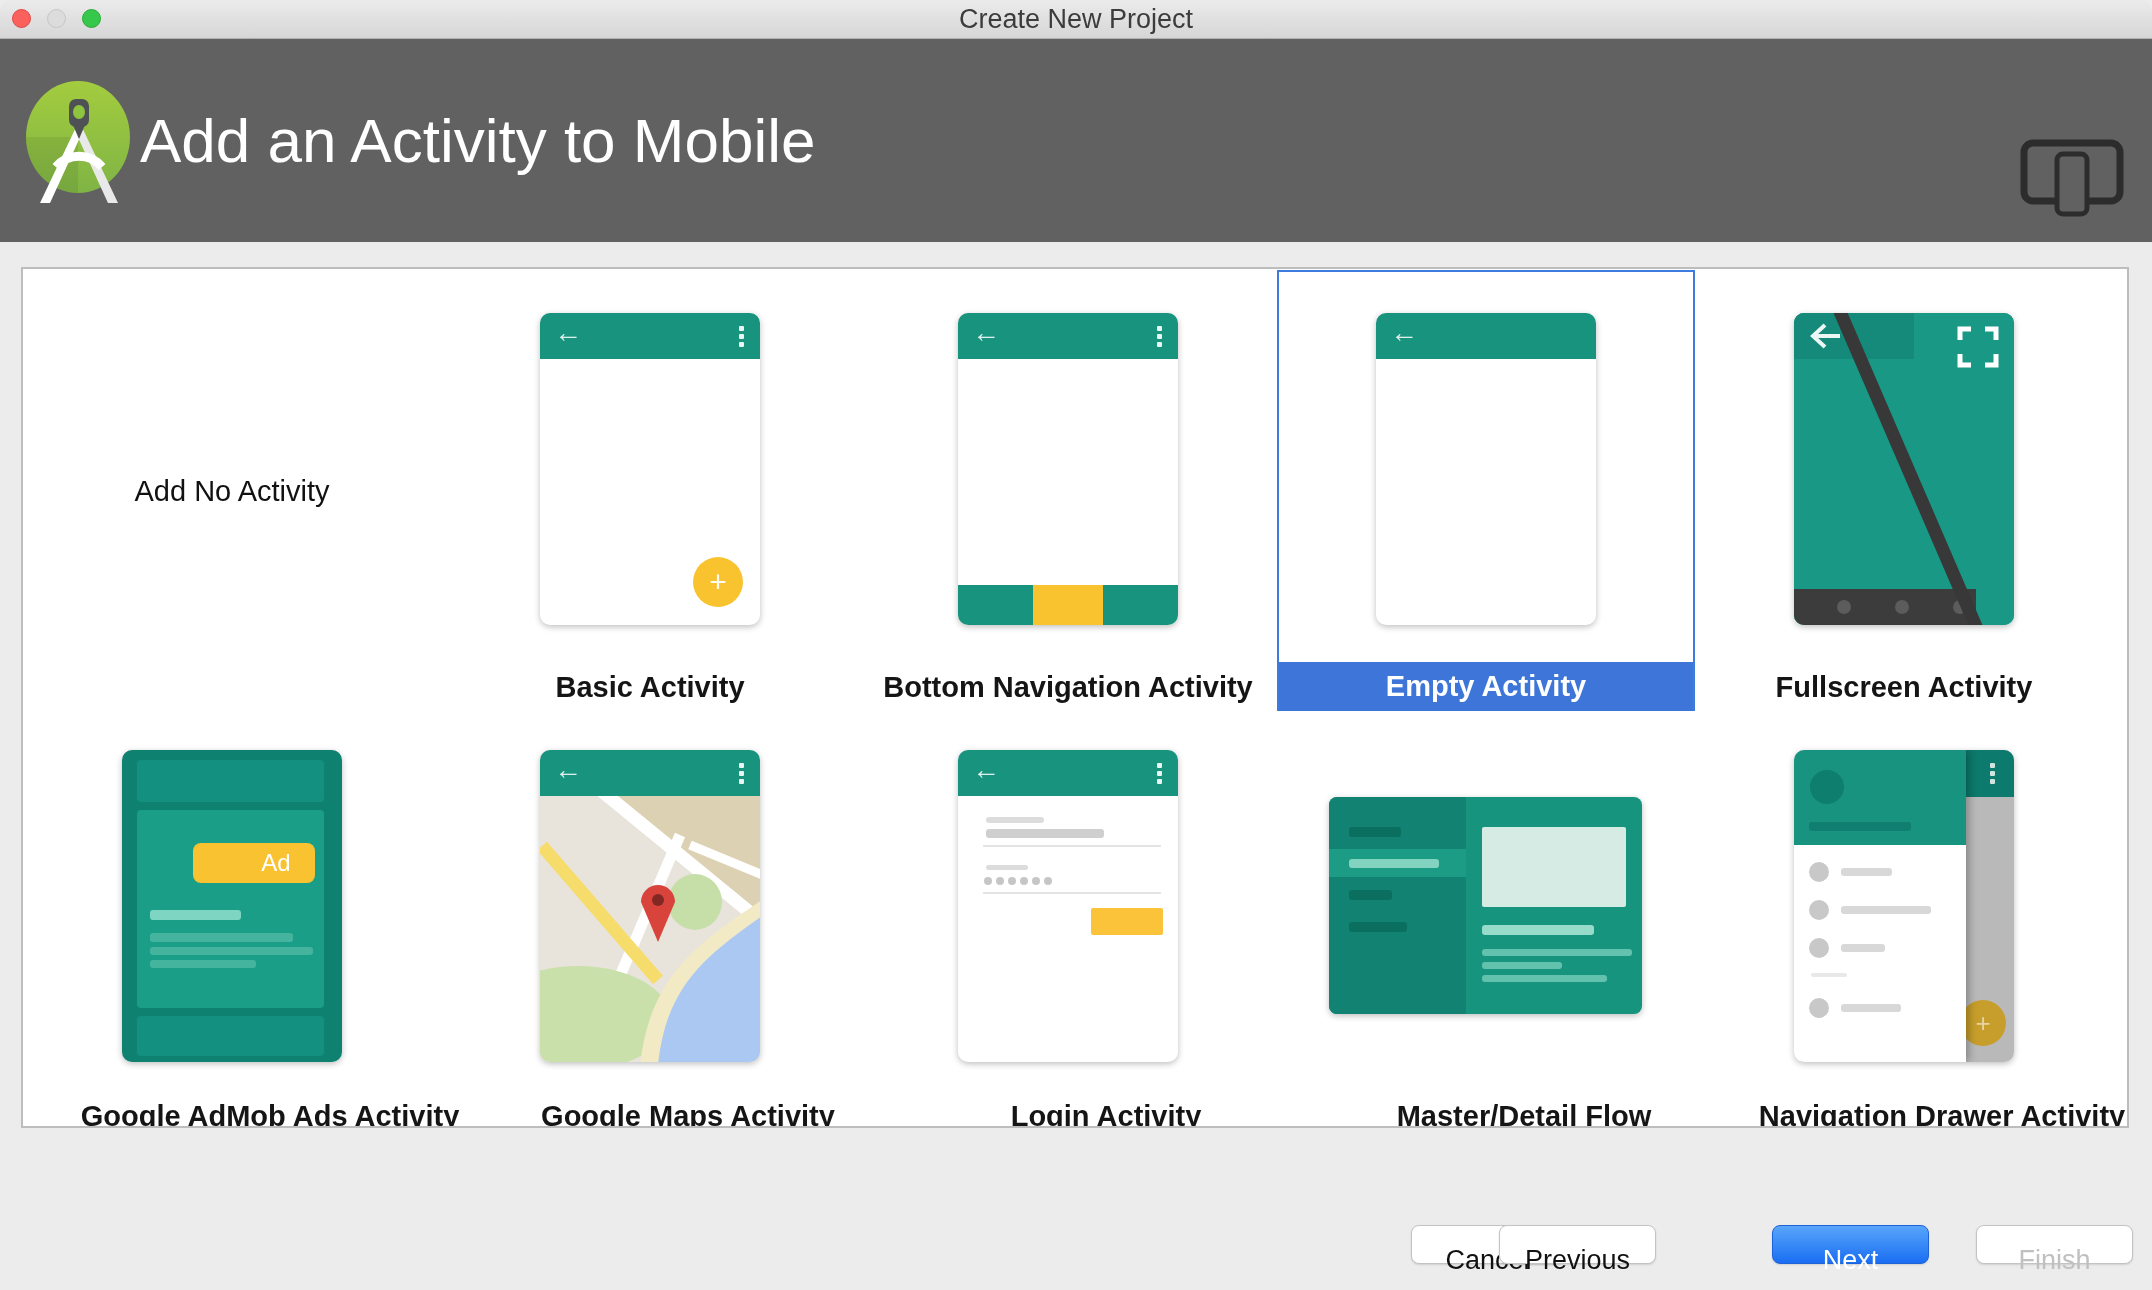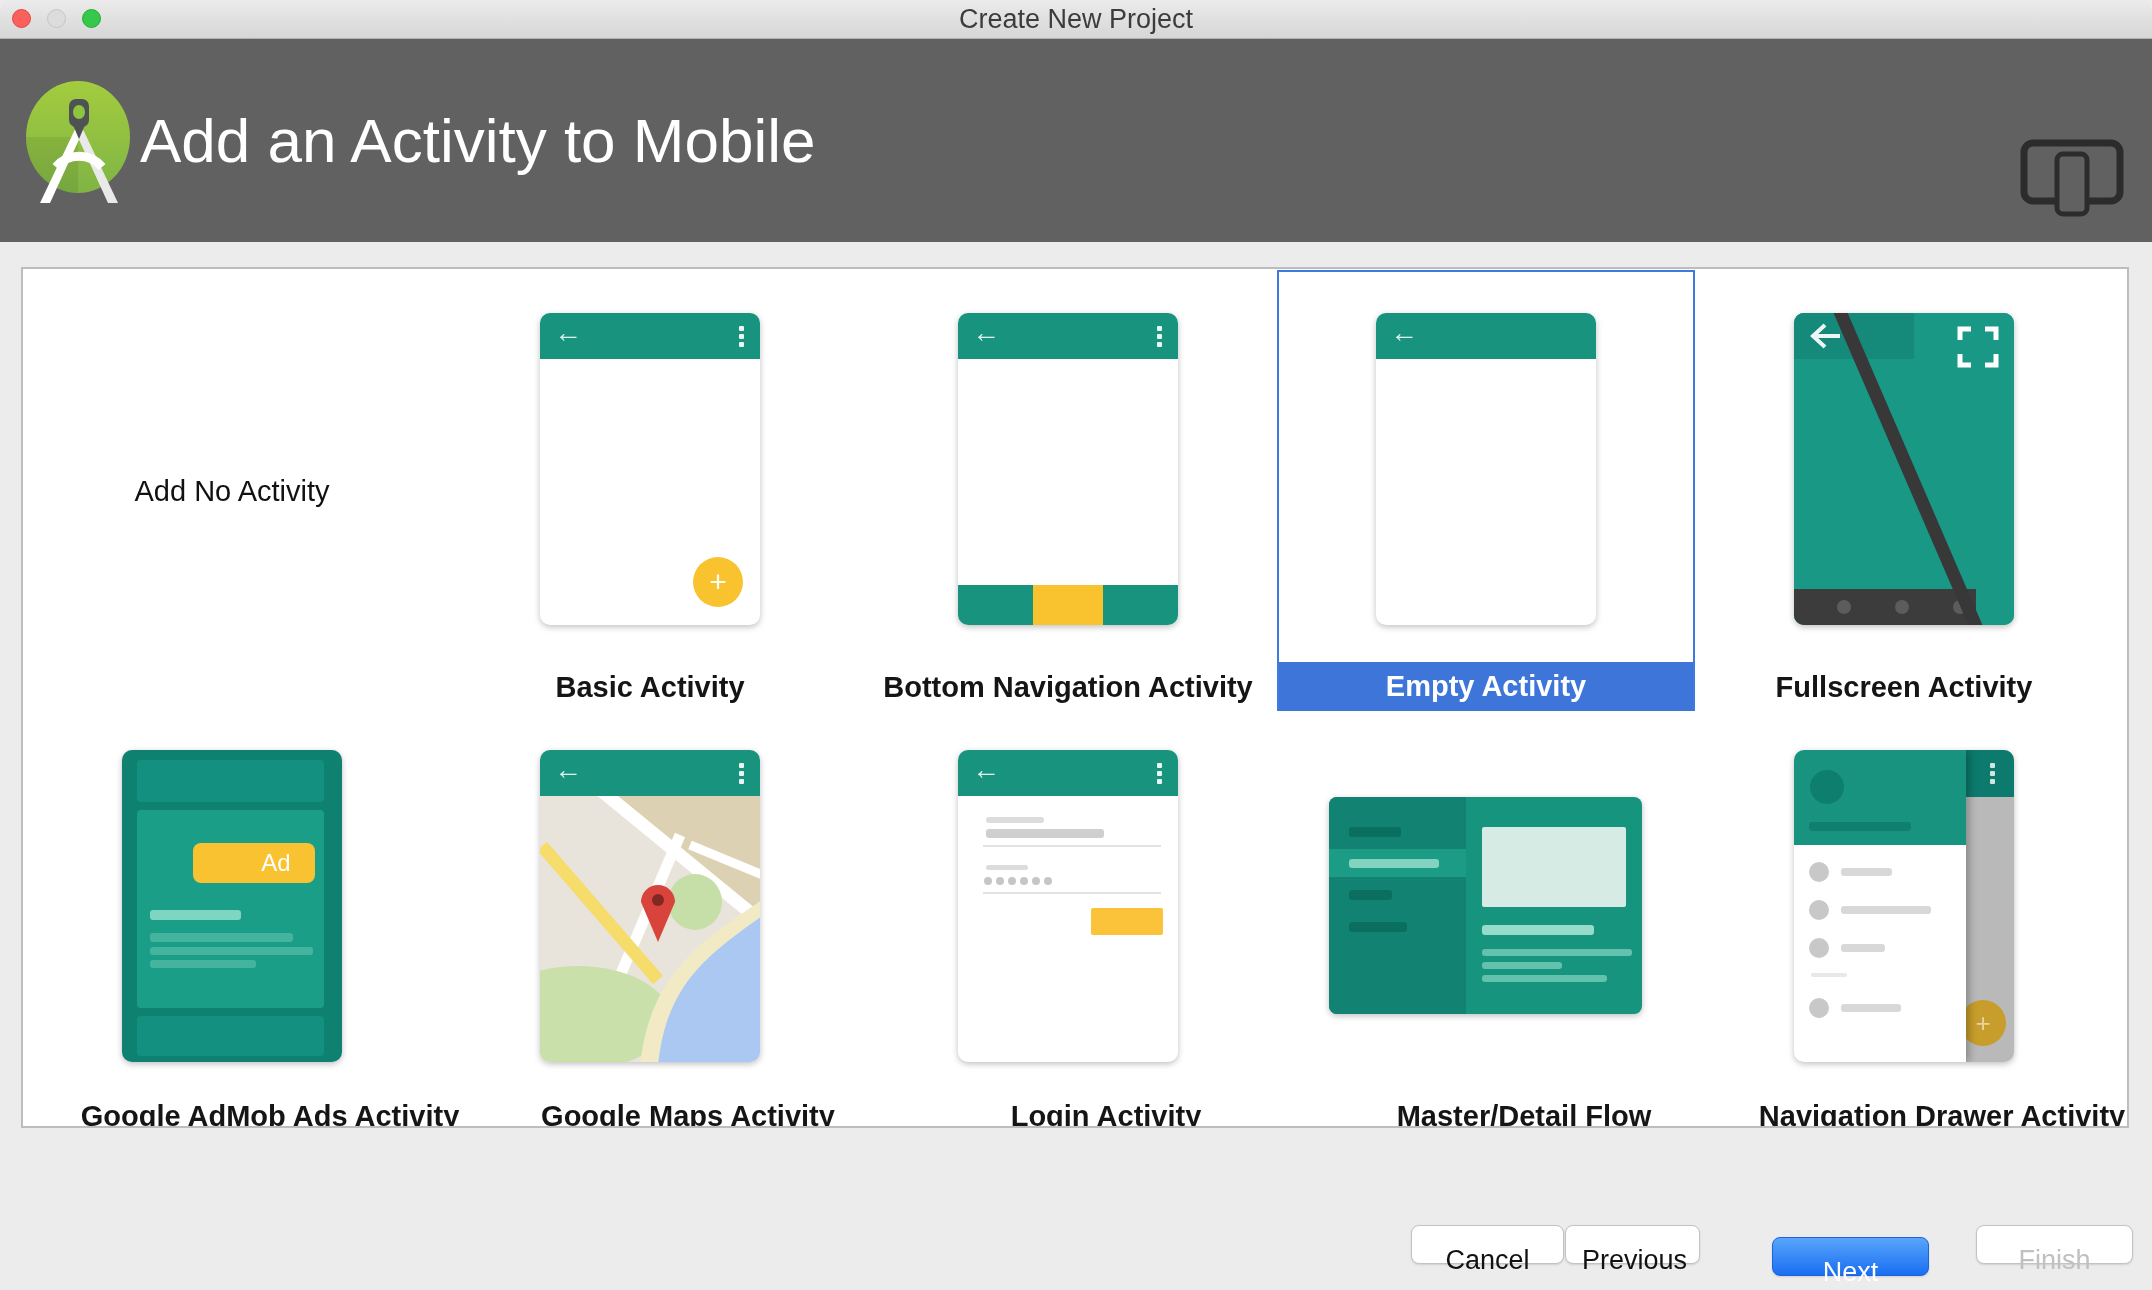--- a/index.html
+++ b/index.html
@@ -97,21 +97,21 @@
   .drawer-avatar{position:absolute;left:16px;top:20px;width:34px;height:34px;border-radius:50%;background:#0E7E6F;}
   .drawer-hline{position:absolute;left:15px;top:72px;width:102px;height:9px;background:#107F71;border-radius:3px;}
   .ditem-c{position:absolute;left:15px;width:20px;height:20px;border-radius:50%;background:#C8C8C8;}
   .ditem-l{position:absolute;left:47px;height:8px;background:#D8D8D8;border-radius:3px;}
   .ddivider{position:absolute;left:17px;top:223px;width:36px;height:4px;background:#E8E8E8;border-radius:2px;}
 
   
   .btn{position:absolute;top:1225px;height:39px;border-radius:8px;background:#FFFFFF;border:1px solid #C3C3C3;
     box-sizing:border-box;box-shadow:0 1px 2px rgba(0,0,0,.12);font-size:27px;color:#111;text-align:center;
     line-height:36px;font-family:"Liberation Sans",sans-serif;padding:16px;}
-  .btn.primary{background:linear-gradient(#58A5FB,#1A6EF2);border-color:#1E63D8;color:#FFFFFF;margin-top:12px;}
+  .btn.primary{background:linear-gradient(#58A5FB,#1A6EF2);border-color:#1E63D8;color:#FFFFFF;}
   .btn.disabled{color:#C0C0C0;}
 </style>
 </head>
 <body>
 
 <div class="window">
 
   <div class="titlebar">
     <div class="tl red"></div>
     <div class="tl gray"></div>
@@ -312,17 +312,17 @@
           <div class="ditem-c" style="top:248px;"></div>
             <div class="ditem-l" style="top:254px;width:60px;"></div>
         </div>
       </div>
       <div class="cell-label">Navigation Drawer Activity</div>
     </div>
 
   </div>
 
   <button class="btn" style="left:1411px;width:153px;">Cancel</button>
-  <button class="btn" style="left:1565px;width:135px;">Previous</button>
+  <button class="btn" style="left:1499px;width:157px;">Previous</button>
   <button class="btn primary" style="left:1772px;width:157px;">Next</button>
   <button class="btn disabled" style="left:1954px;width:157px;margin-left:22px;">Finish</button>
 
 </div>
 
 </body></html>

